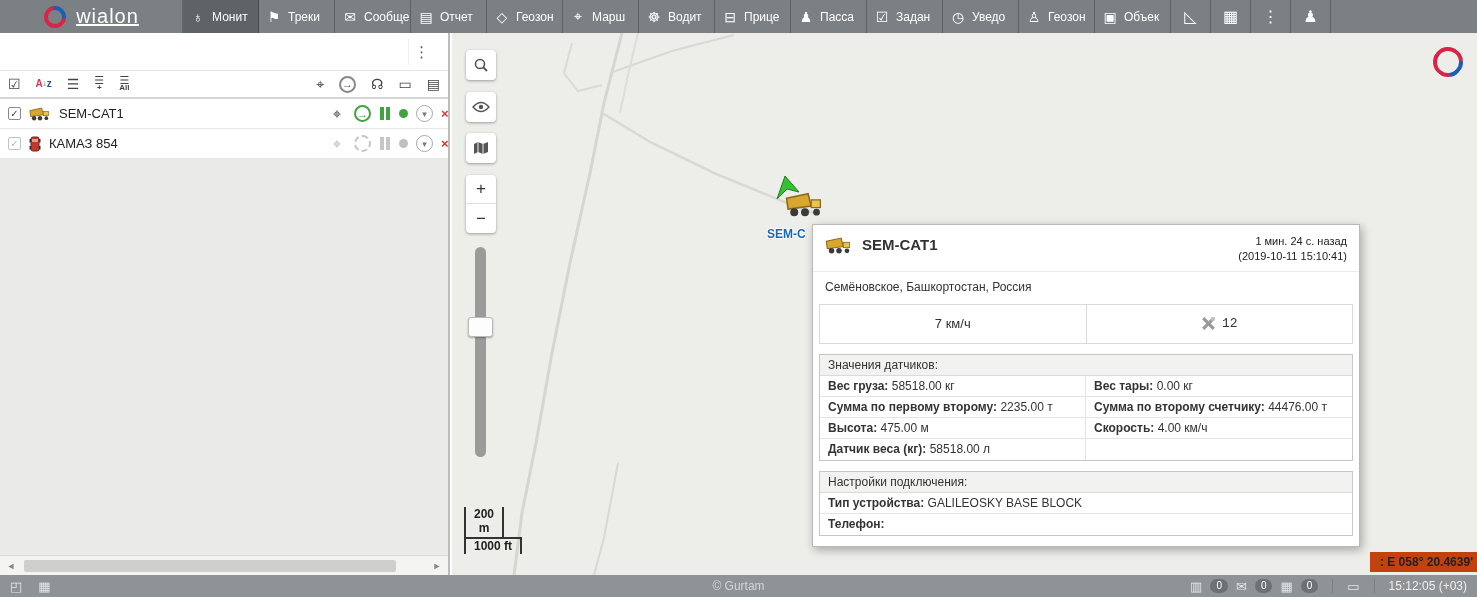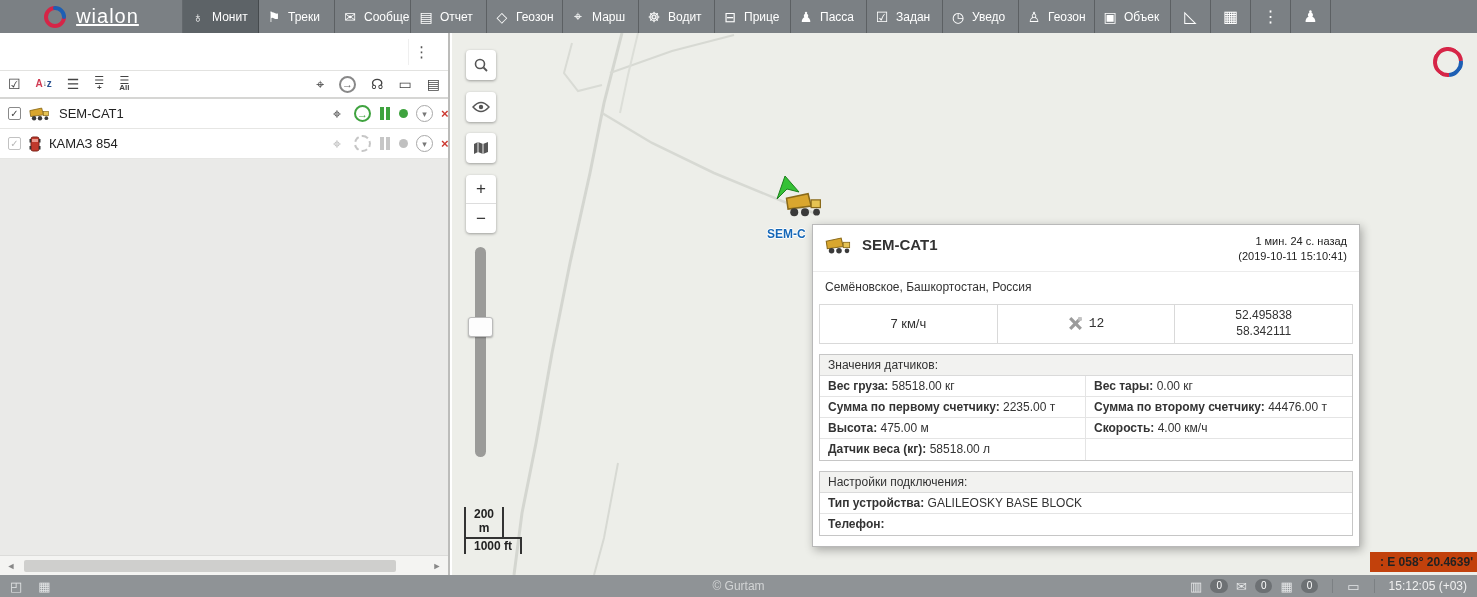--- a/index.html
+++ b/index.html
@@ -339,32 +339,28 @@
       <div class="p-cell">
         <span class="inline">
           <svg width="15" height="15" viewBox="0 0 14 14">
             <rect x="5.5" y="0" width="3" height="14" transform="rotate(45 7 7)" fill="#9a9a9a"></rect>
             <rect x="5.5" y="0" width="3" height="14" transform="rotate(-45 7 7)" fill="#9a9a9a"></rect>
             <rect x="9.5" y="1" width="3.4" height="3.4" fill="#c2c2c2"></rect>
           </svg>
           <span>12</span>
         </span>
       </div>
-      <div class="p-cell p-coords">
-        <span>52.495838</span>
-        <span>58.342111</span>
-      </div>
     </div>
 
     <div class="p-box">
       <div class="p-box-h">Значения датчиков:</div>
       <div class="p-grid">
         <div class="p-gcell lft"><span class="p-l">Вес груза:</span> <span>58518.00 кг</span></div>
         <div class="p-gcell"><span class="p-l">Вес тары:</span> <span>0.00 кг</span></div>
-        <div class="p-gcell lft"><span class="p-l">Сумма по первому счетчику:</span> <span>2235.00 т</span></div>
+        <div class="p-gcell lft"><span class="p-l">Сумма по первому второму:</span> <span>2235.00 т</span></div>
         <div class="p-gcell"><span class="p-l">Сумма по второму счетчику:</span> <span>44476.00 т</span></div>
         <div class="p-gcell lft"><span class="p-l">Высота:</span> <span>475.00 м</span></div>
         <div class="p-gcell"><span class="p-l">Скорость:</span> <span>4.00 км/ч</span></div>
         <div class="p-gcell lft last"><span class="p-l">Датчик веса (кг):</span> <span>58518.00 л</span></div>
         <div class="p-gcell last"><span class="p-l"></span> <span></span></div>
       </div>
     </div>
 
     <div class="p-box">
       <div class="p-box-h">Настройки подключения:</div>

